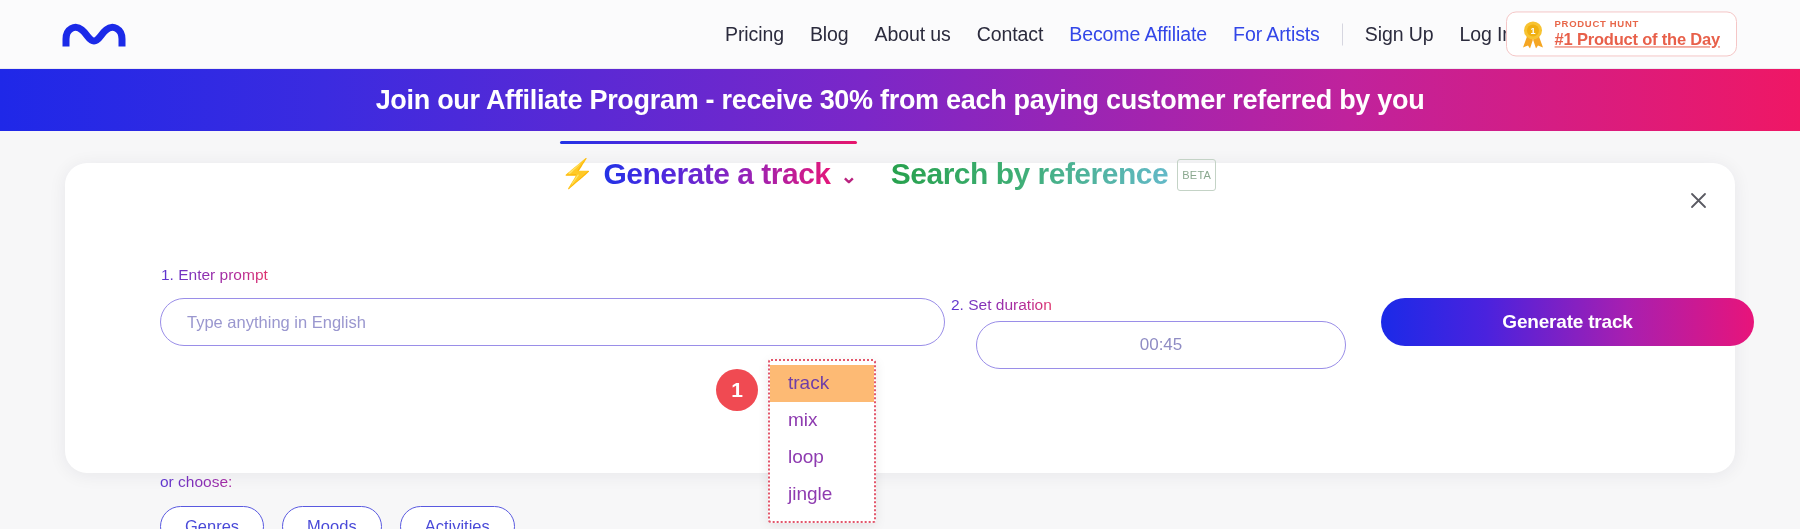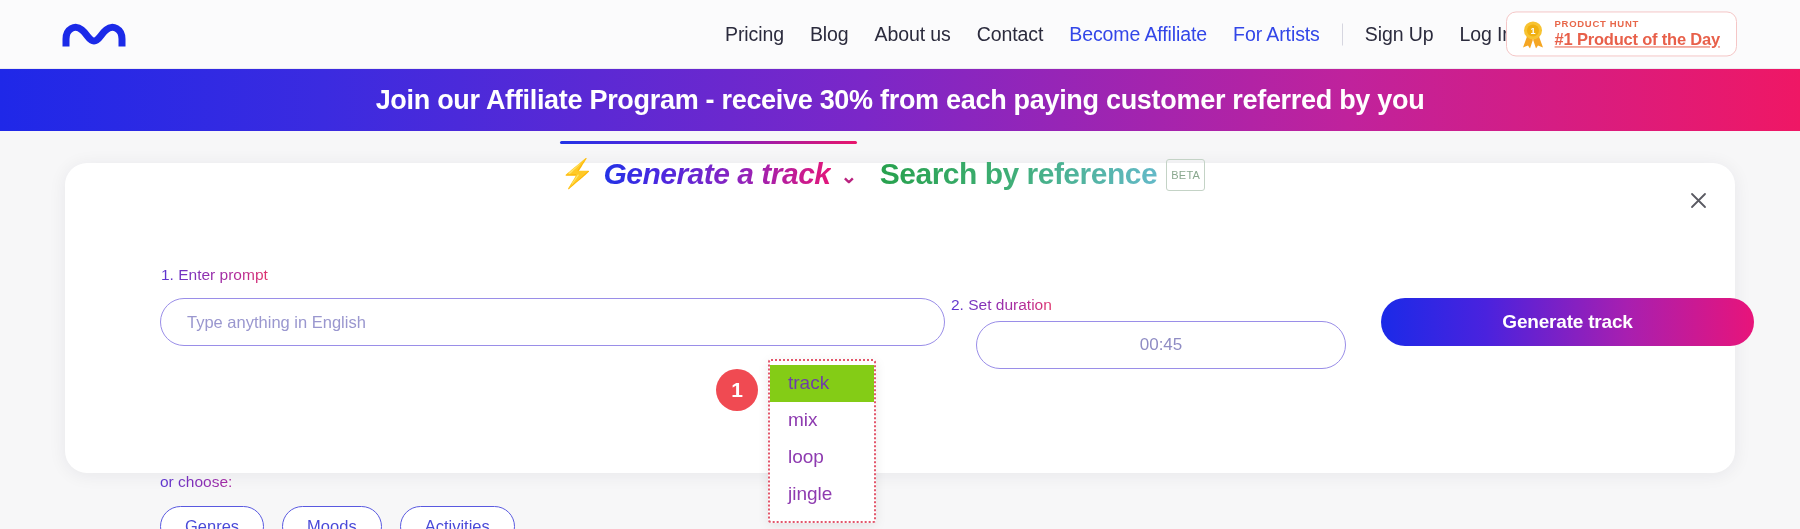--- a/index.html
+++ b/index.html
@@ -142,31 +142,30 @@
     left: 0; right: 18px; top: 0;
     height: 3px;
     border-radius: 2px;
     background: linear-gradient(90deg, #2233e6 0%, #6a22d6 45%, #e8156b 100%);
   }
   .grad-gen {
     background: linear-gradient(90deg, #2233e6 0%, #4a28e0 25%, #8f24bd 60%, #e3177a 100%);
     -webkit-background-clip: text;
     background-clip: text;
     color: transparent;
-    font-style: italic;
   }
   .bolt { color: #2a32e4; font-size: 28px; line-height: 1; }
   .chev {
     color: #b9227f;
     font-size: 20px;
     line-height: 1;
     margin-left: 1px;
     margin-top: 4px;
   }
-  .tab-search { margin-left: 5px; align-items: flex-start; }
+  .tab-search { margin-left: 16px; align-items: flex-start; }
   .grad-search {
     background: linear-gradient(90deg, #27a14d 0%, #3eae74 45%, #63b9c8 100%);
     -webkit-background-clip: text;
     background-clip: text;
     color: transparent;
   }
   .beta {
     font-size: 11px;
     font-weight: normal;
     color: #8aa88f;
@@ -191,21 +190,21 @@
     z-index: 30;
     box-shadow: 0 3px 12px rgba(0,0,0,.08);
   }
   .dd-item {
     font-size: 19px;
     color: #8e3bb0;
     padding: 8px 18px;
     cursor: pointer;
     line-height: 1.1;
   }
-  .dd-item.selected { background: #84cc16; color: #6f3ea8; }
+  .dd-item.selected { background: #fdba74; color: #6f3ea8; }
 
   .step-badge {
     position: absolute;
     left: 716px;
     top: 238px;
     width: 42px; height: 42px;
     border-radius: 50%;
     background: #f04a52;
     color: #fff;
     font-size: 21px;

